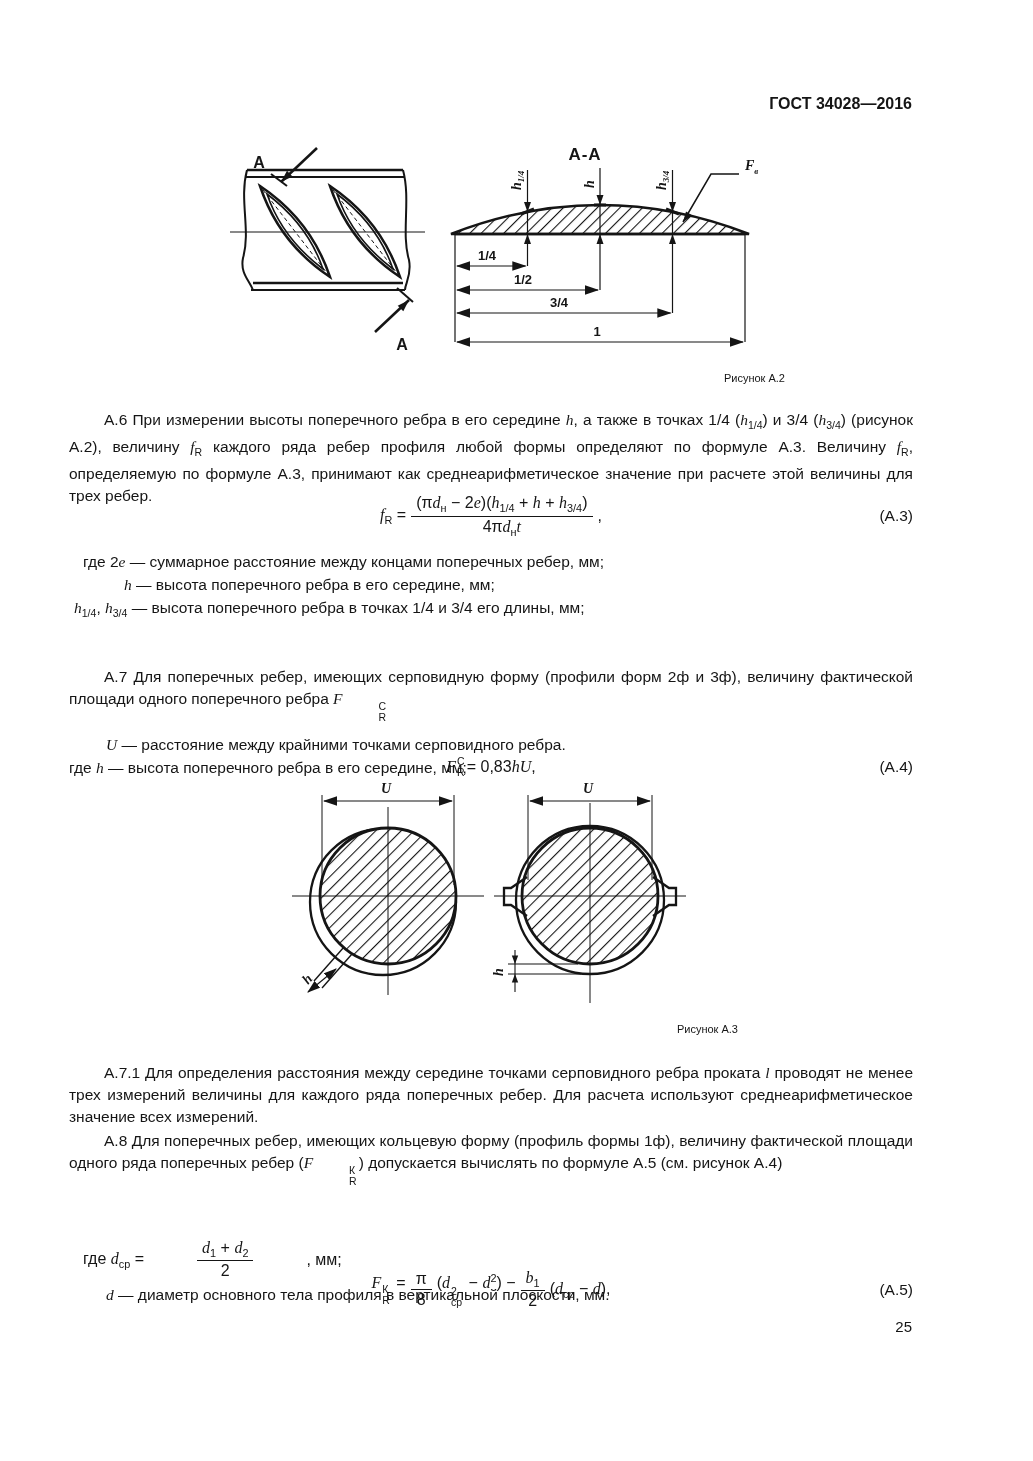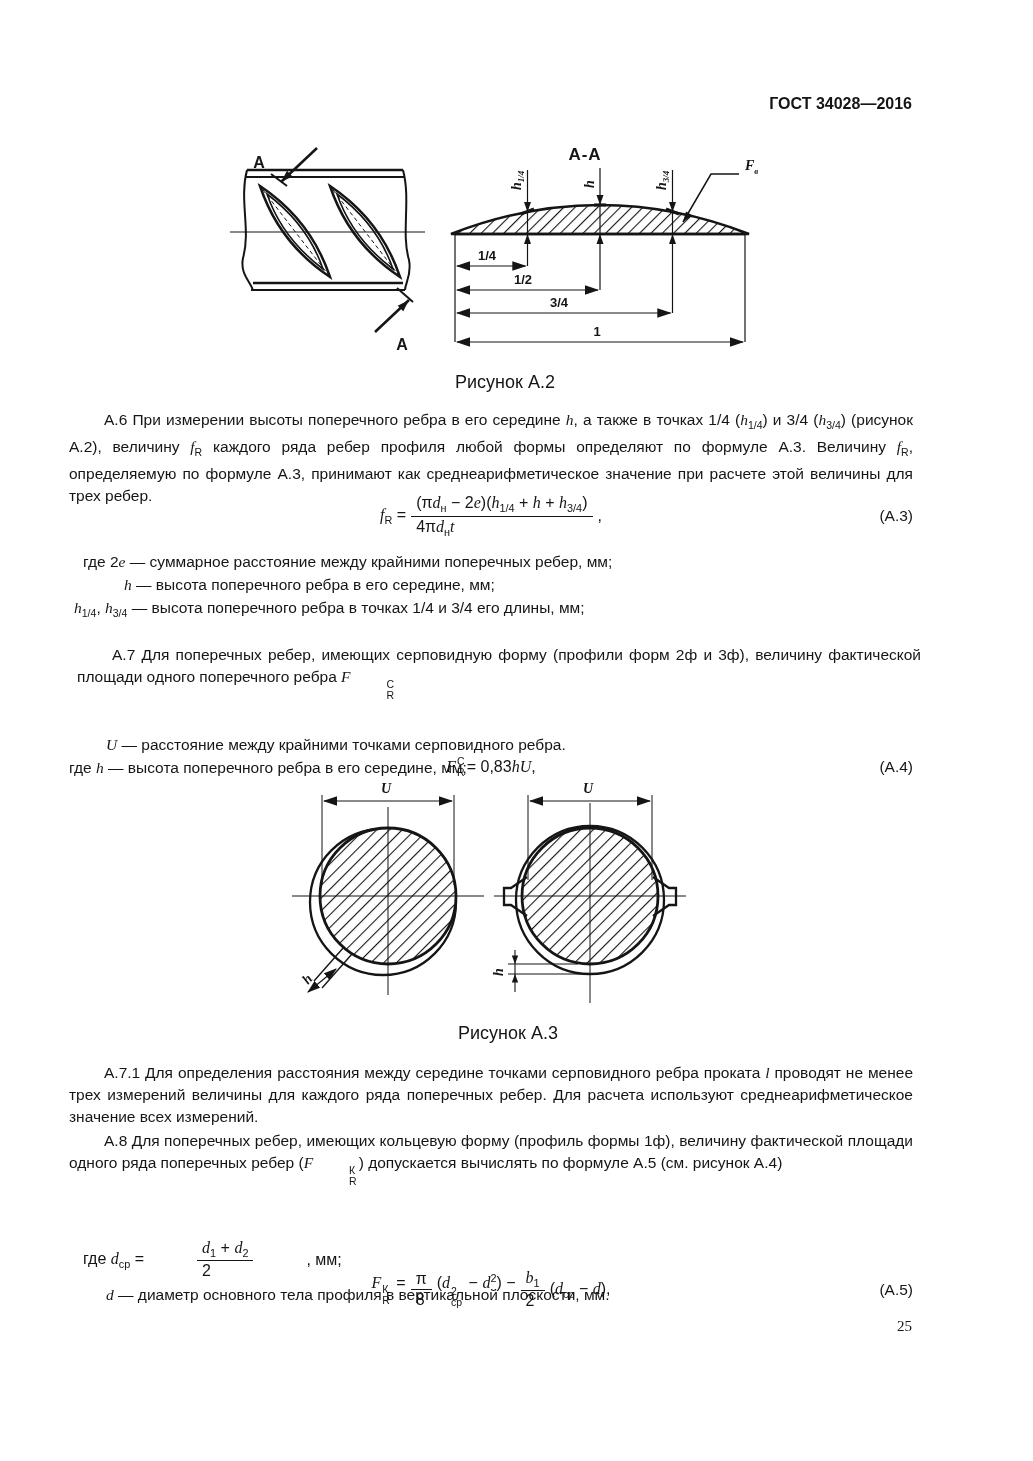--- a/index.html
+++ b/index.html
@@ -1,31 +1,31 @@
 <!DOCTYPE html>
 <html><head>
 <meta charset="utf-8">
 <style>
   html,body{margin:0;padding:0;background:#e8e8e8;}
   .page{position:relative;width:1033px;height:1461px;background:#ffffff;color:#151515;
         font-family:"Liberation Sans",sans-serif;font-size:15.5px;overflow:hidden;}
   .abs{position:absolute;}
   .para{width:844px;text-align:justify;line-height:22px;text-indent:35px;}
-  .caption{text-align:center;font-size:18px;}
+  .caption{text-align:right;font-size:11px;}
   .header-std{font-weight:bold;font-size:16px;text-align:right;}
-  .pagenum{font-size:15px;text-align:right;font-family:Liberation Serif, serif;}
+  .pagenum{font-size:15px;text-align:right;}
   .it{font-style:italic;font-family:"Liberation Serif",serif;}
   sub{font-size:0.68em;}
   sup{font-size:0.68em;}
   .supsub{display:inline-flex;flex-direction:column;align-items:flex-start;
           font-size:10.5px;line-height:1.05;vertical-align:-0.55em;margin:0 2px 0 1px;}
   .formula-row{width:844px;display:flex;align-items:center;justify-content:center;position:relative;font-size:16px;}
   .formula-row .ftag{position:absolute;right:0;top:50%;transform:translateY(-50%);font-size:15.5px;margin-left:32px;}
   .feq{display:inline-flex;align-items:center;}
-  .frac{display:inline-flex;flex-direction:column;align-items:flex-start;vertical-align:middle;
+  .frac{display:inline-flex;flex-direction:column;align-items:center;vertical-align:middle;
         margin:0 5px;line-height:1.3;}
   .frac .num{border-bottom:1.4px solid #151515;padding:0 5px;}
   .frac .den{padding:0 5px;}
   .def-row{line-height:23px;}
   .pad5{padding-left:5px;}  .pad14{padding-left:14px;} .pad37{padding-left:37px;}
   .pad40{padding-left:40px;} .pad55{padding-left:55px;}
   .where-line{display:flex;align-items:center;}
   svg text{fill:#151515;}
   .svg-dim{font:bold 13px "Liberation Sans",sans-serif;}
   .svg-letter{font:bold 16px "Liberation Sans",sans-serif;}
@@ -137,26 +137,26 @@
       <span class="frac">
         <span class="num"><span>(π</span><span class="it">d</span><sub>н</sub><span> − 2</span><span class="it">e</span><span>)(</span><span class="it">h</span><sub>1/4</sub><span> + </span><span class="it">h</span><span> + </span><span class="it">h</span><sub>3/4</sub><span>)</span></span>
         <span class="den"><span>4π</span><span class="it">d</span><sub>н</sub><span class="it">t</span></span>
       </span>
       <span><span>,</span></span>
     </span>
     <span class="ftag">(А.3)</span>
   </div>
 
   <div class="abs" style="left:69px;top:550px;width:844px;">
-    <div class="def-row pad14"><span>где 2</span><span class="it">e</span><span> — суммарное расстояние между крайними поперечных ребер, мм;</span></div>
+    <div class="def-row pad14"><span>где 2</span><span class="it">e</span><span> — суммарное расстояние между концами поперечных ребер, мм;</span></div>
     <div class="def-row pad55"><span class="it">h</span><span> — высота поперечного ребра в его середине, мм;</span></div>
     <div class="def-row pad5"><span class="it">h</span><sub>1/4</sub><span>, </span><span class="it">h</span><sub>3/4</sub><span> — высота поперечного ребра в точках 1/4 и 3/4 его длины, мм;</span></div>
   </div>
 
-  <div class="abs para" style="left:69px;top:644px;margin-left:8px;"><span>А.7 Для поперечных ребер, имеющих серповидную форму (профили форм 2ф и 3ф), величину фактической площади одного поперечного ребра </span><span class="it">F</span><span class="supsub">
+  <div class="abs para" style="left:69px;top:666px;"><span>А.7 Для поперечных ребер, имеющих серповидную форму (профили форм 2ф и 3ф), величину фактической площади одного поперечного ребра </span><span class="it">F</span><span class="supsub">
         <span>С</span>
         <span>R</span>
       </span></div>
 
   <div class="abs formula-row" style="left:69px;top:700px;height:30px;">
     <span class="feq">
         <span class="it">F</span>
         <span class="supsub">
           <span>С</span>
           <span>R</span>

